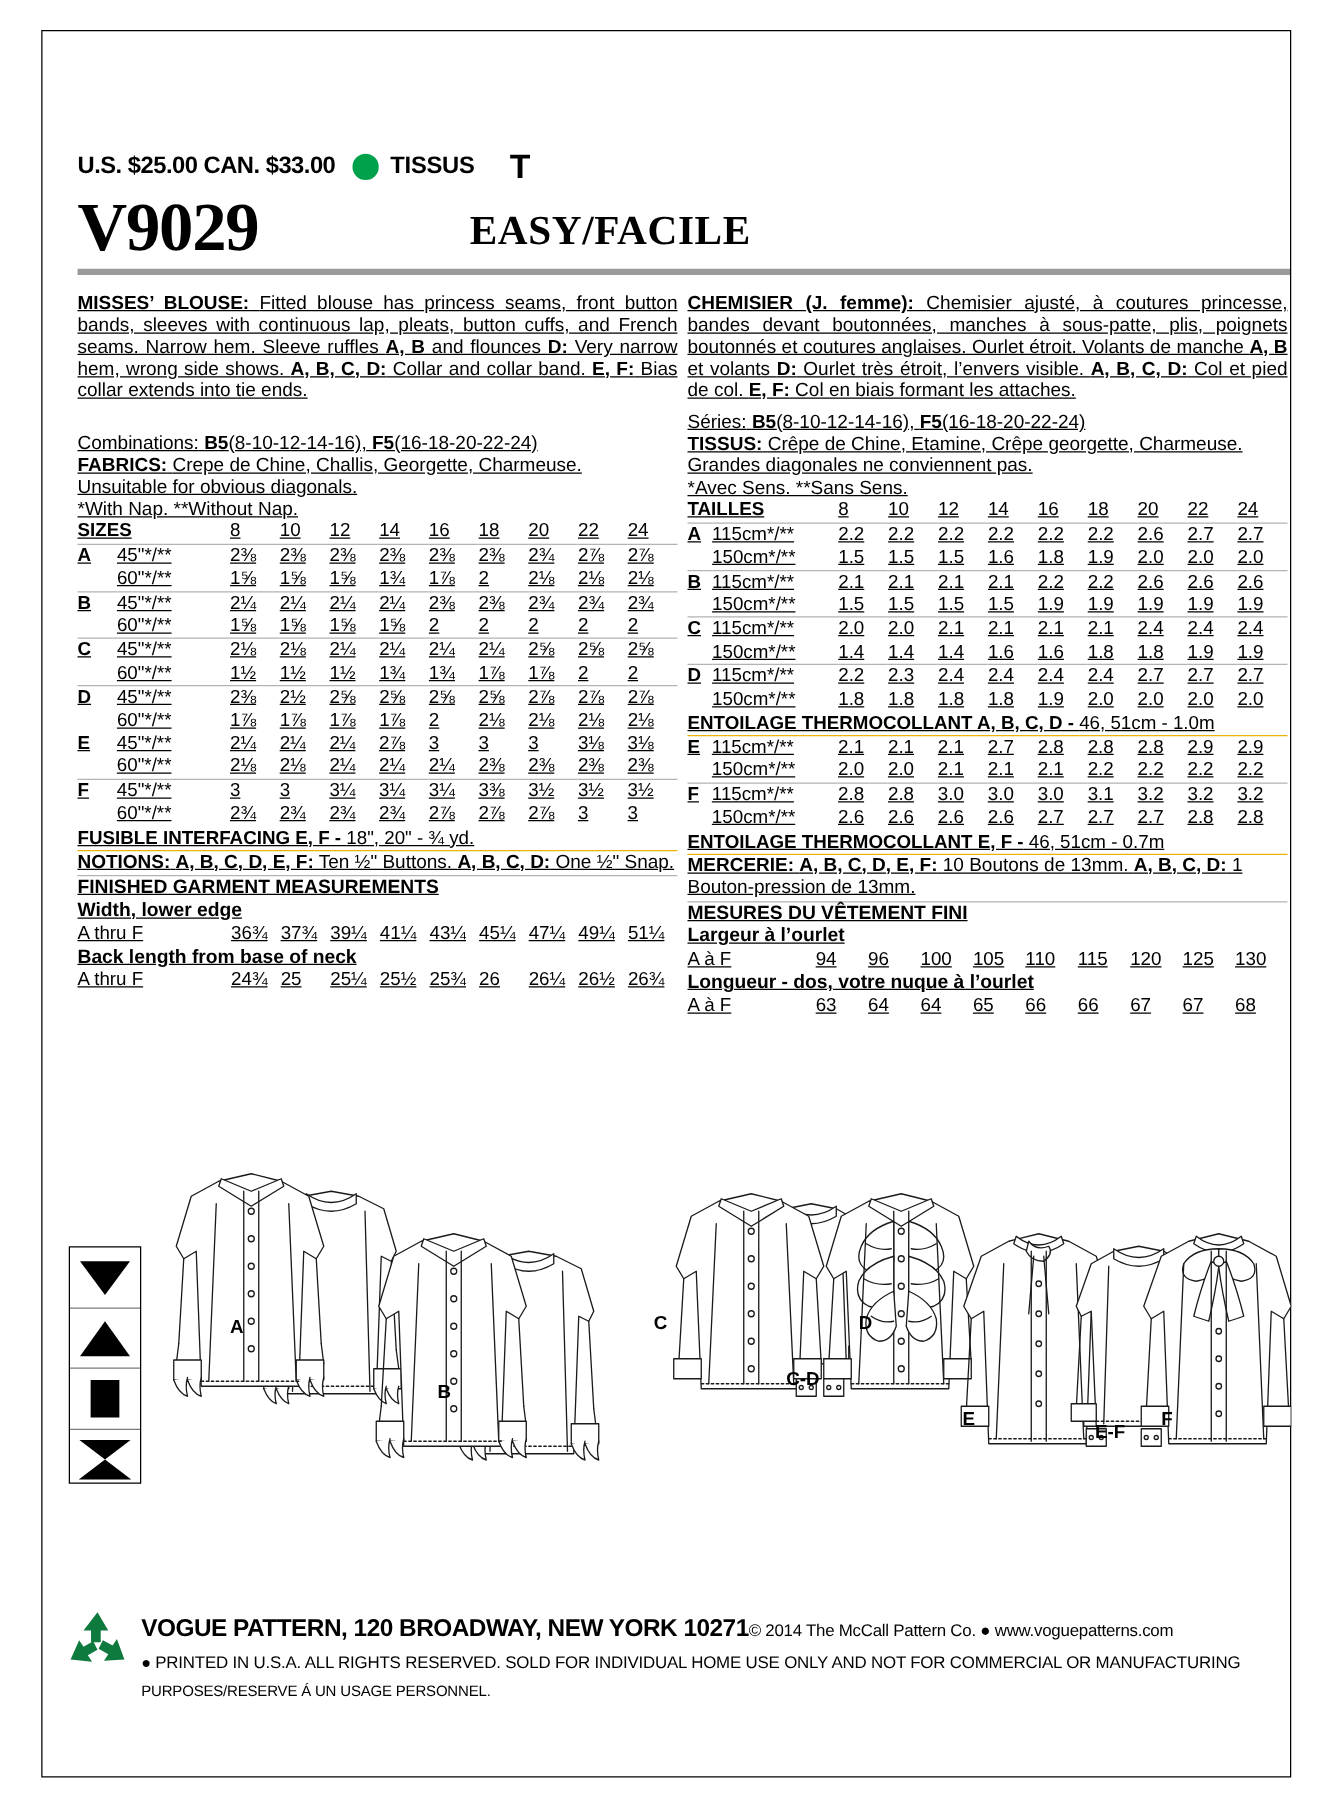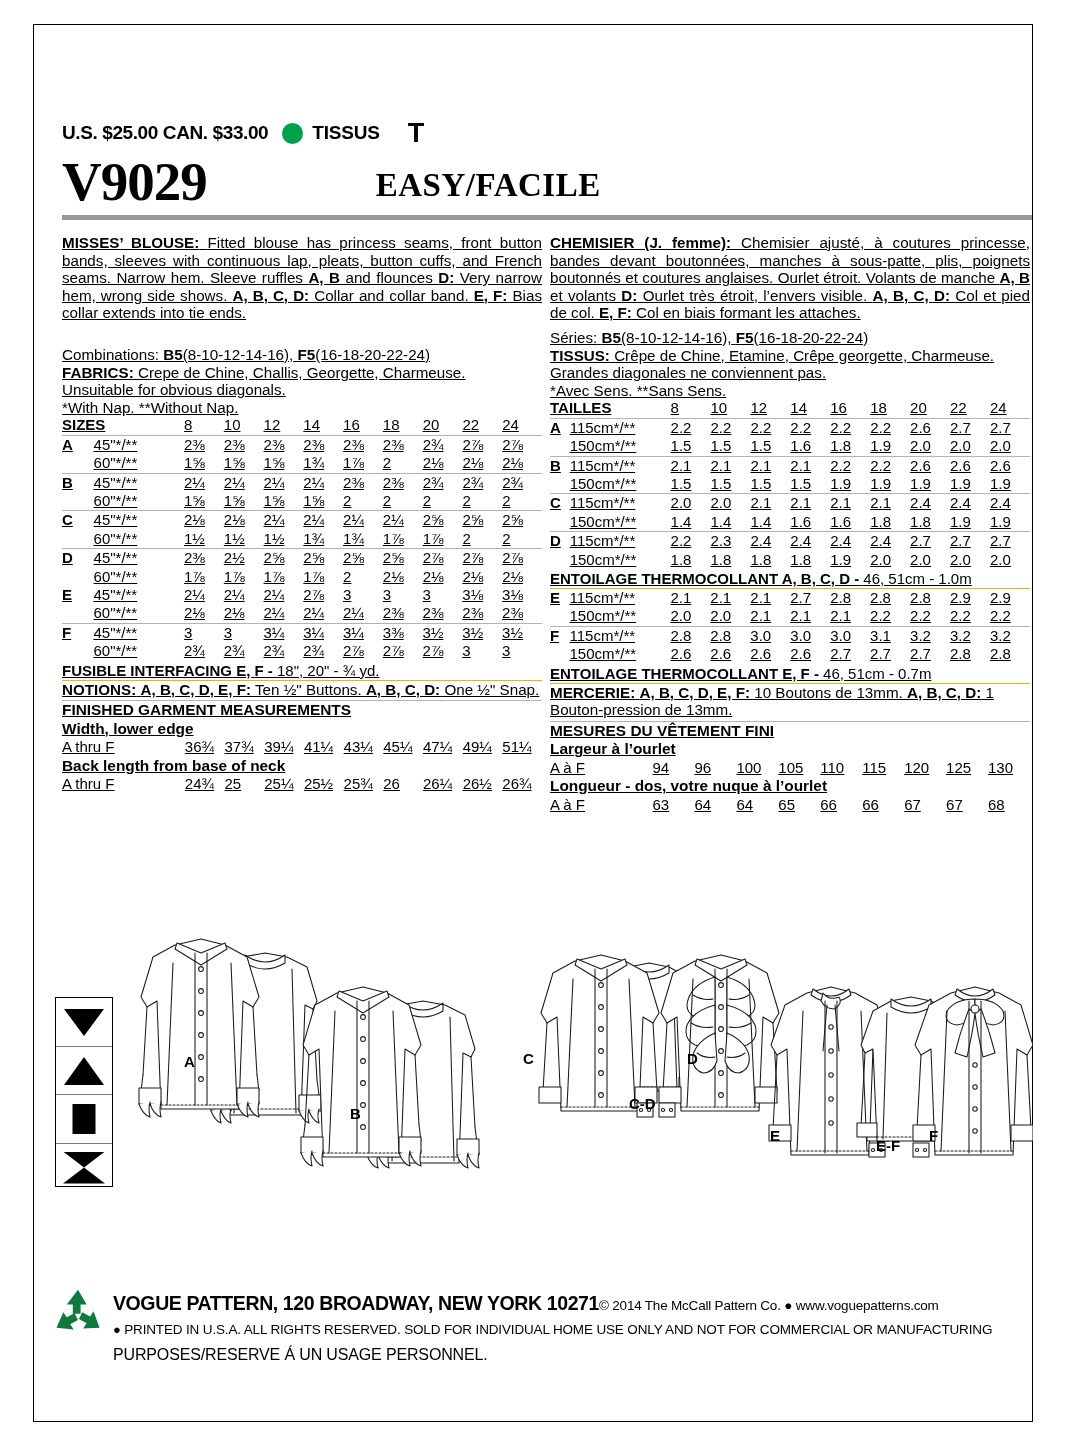--- a/index.html
+++ b/index.html
@@ -61,21 +61,21 @@
   .hour{position:absolute;left:50%;top:8px;transform:translateX(-50%);width:42px;height:32px;background:#000;clip-path:polygon(0 0,100% 0,50% 50%,100% 100%,0 100%,50% 50%);}
 
   .viewlabel{position:absolute;font-weight:bold;font-size:15px;}
 
   
   .footer{position:absolute;left:33px;top:1280px;width:1000px;}
   .recycle{position:absolute;left:19px;top:8px;width:52px;height:50px;}
   .f1{position:absolute;left:80px;top:12px;font-weight:bold;font-size:19.5px;letter-spacing:-0.4px;white-space:nowrap;}
   .f1 .small{font-weight:normal;font-size:13.5px;letter-spacing:-0.2px;}
   .f2{position:absolute;left:80px;top:42px;font-size:13.5px;letter-spacing:-0.15px;white-space:nowrap;}
-  .f3{position:absolute;left:80px;top:66px;font-size:16px;letter-spacing:-0.15px;white-space:nowrap;}
+  .f3{position:absolute;left:80px;top:66px;font-size:12px;letter-spacing:-0.15px;white-space:nowrap;}
   .bullet{font-size:13px;}
 </style>
 </head>
 <body>
 
 <div class="page-frame"></div>
 
 <div class="inner">
 
   <div class="price-row">

